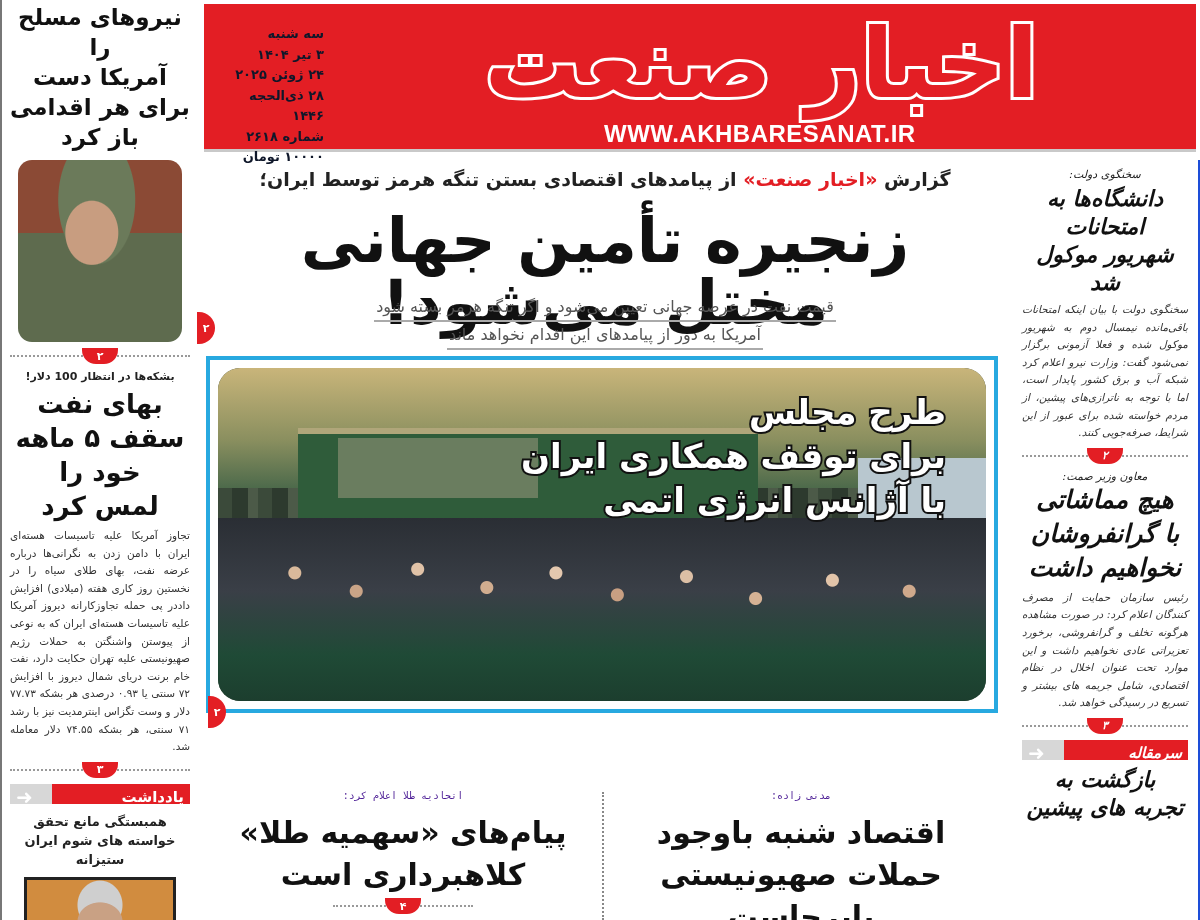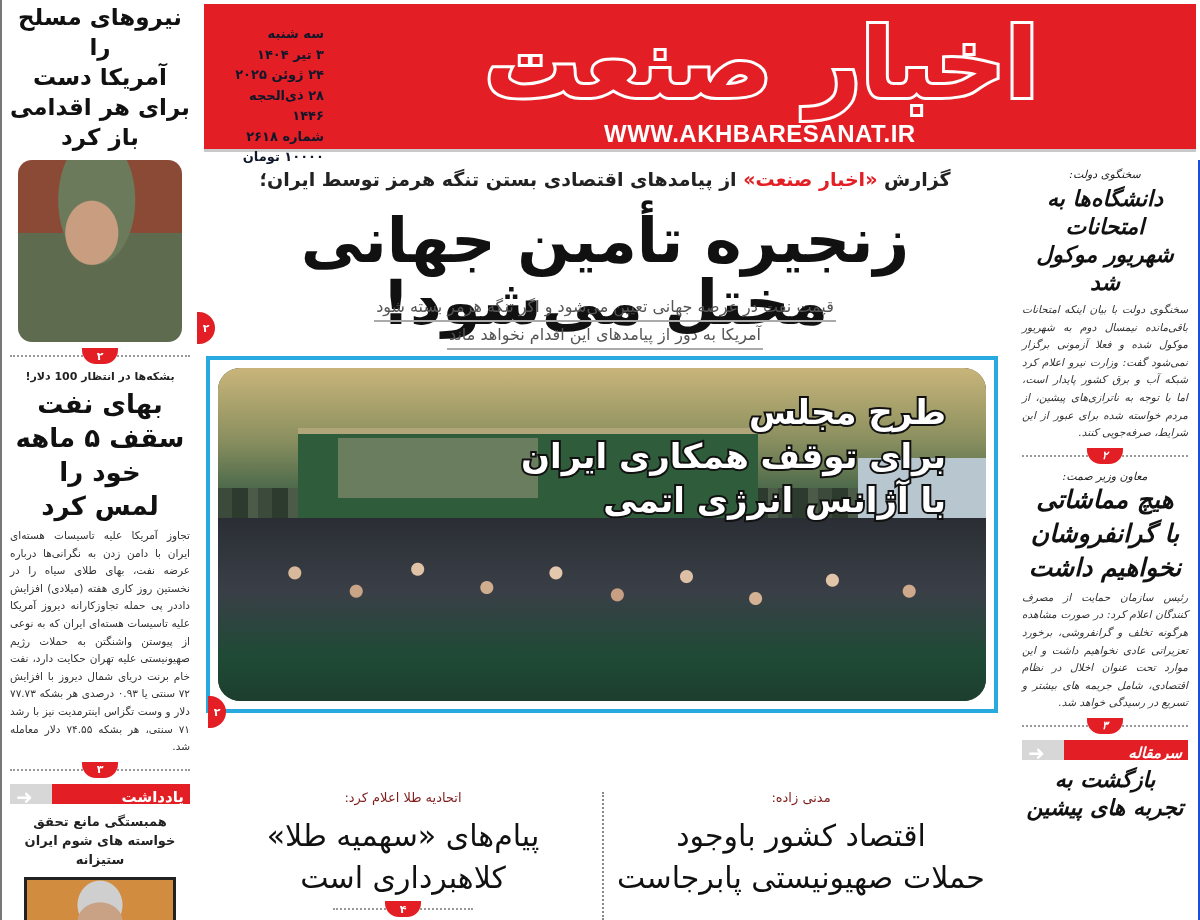--- a/index.html
+++ b/index.html
@@ -49,22 +49,22 @@
       radial-gradient(circle at 52% 42%, #c89f82 0 6px, transparent 7px),
       radial-gradient(circle at 61% 32%, #dcbfa5 0 6px, transparent 7px),
       radial-gradient(circle at 70% 44%, #d6b294 0 6px, transparent 7px),
       radial-gradient(circle at 80% 34%, #e2c4a9 0 6px, transparent 7px),
       radial-gradient(circle at 90% 40%, #cfa98c 0 6px, transparent 7px),
       linear-gradient(180deg, #2a2e34 0%, #3a3f47 40%, #1f4a36 75%, #1c3e2e 100%); }
   .photo-caption { position: absolute; right: 40px; top: 22px; text-align: right; color: #fff; font-size: 34px; font-weight: 900; line-height: 44px; -webkit-text-stroke: 4px #111; paint-order: stroke fill; }
 
   .col-divider-v { left: 602px; top: 792px; width: 0; height: 128px; border-left: 2px dotted #888; }
   .bottom-story { top: 790px; width: 390px; text-align: center; }
-  .bottom-story .b-kicker { font-size: 13px; color: #7f1d1d; margin-bottom: 10px; }
-  .bottom-story .b-title { font-size: 30px; font-weight: 400; line-height: 42px; color: #111; }
+  .bottom-story .b-kicker { font-size: 10px; color: #4c1d95; margin-bottom: 10px; font-family: Liberation Mono, monospace; }
+  .bottom-story .b-title { font-size: 30px; font-weight: 700; line-height: 42px; color: #111; }
 
   
   .marker { position: relative; height: 16px; margin: 6px 0; }
   .marker::before { content: ""; position: absolute; left: 0; right: 0; top: 7px; border-top: 2px dotted #999; }
   .marker .page-tab { position: absolute; left: 50%; top: 0; transform: translateX(-50%); width: 36px; height: 16px; border-radius: 0 0 14px 14px; font-size: 11px; }
 
   
   .lc-title { font-size: 23px; font-weight: 900; text-align: center; line-height: 30px; margin-top: 2px; color: #111; }
   .lc-photo { margin: 8px 8px 0 8px; height: 182px; border-radius: 14px; overflow: hidden;
     background:
@@ -165,21 +165,21 @@
       <div>برای توقف همکاری ایران</div>
       <div>با آژانس انرژی اتمی</div>
     </div>
   </div>
 </div>
 <div class="abs page-tab tab-side" style="left:208px; top:696px;">۲</div>
 
 <div class="abs bottom-story" style="left:606px;">
   <div class="b-kicker">مدنی زاده:</div>
   <div class="b-title">
-    <div>اقتصاد کشور باوجود</div>
+    <div>اقتصاد شنبه باوجود</div>
     <div>حملات صهیونیستی پابرجاست</div>
   </div>
 
 </div>
 <div class="abs col-divider-v"></div>
 <div class="abs bottom-story" style="left:208px;">
   <div class="b-kicker">اتحادیه طلا اعلام کرد:</div>
   <div class="b-title">
     <div>پیام‌های «سهمیه طلا»</div>
     <div>کلاهبرداری است</div>

